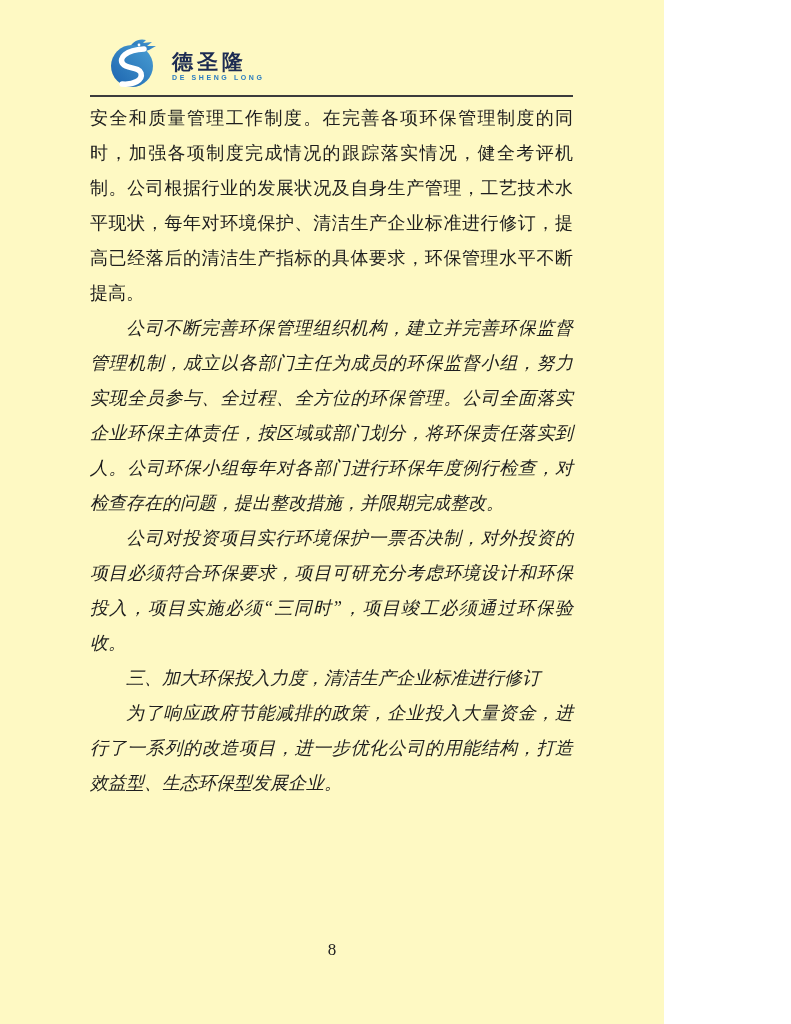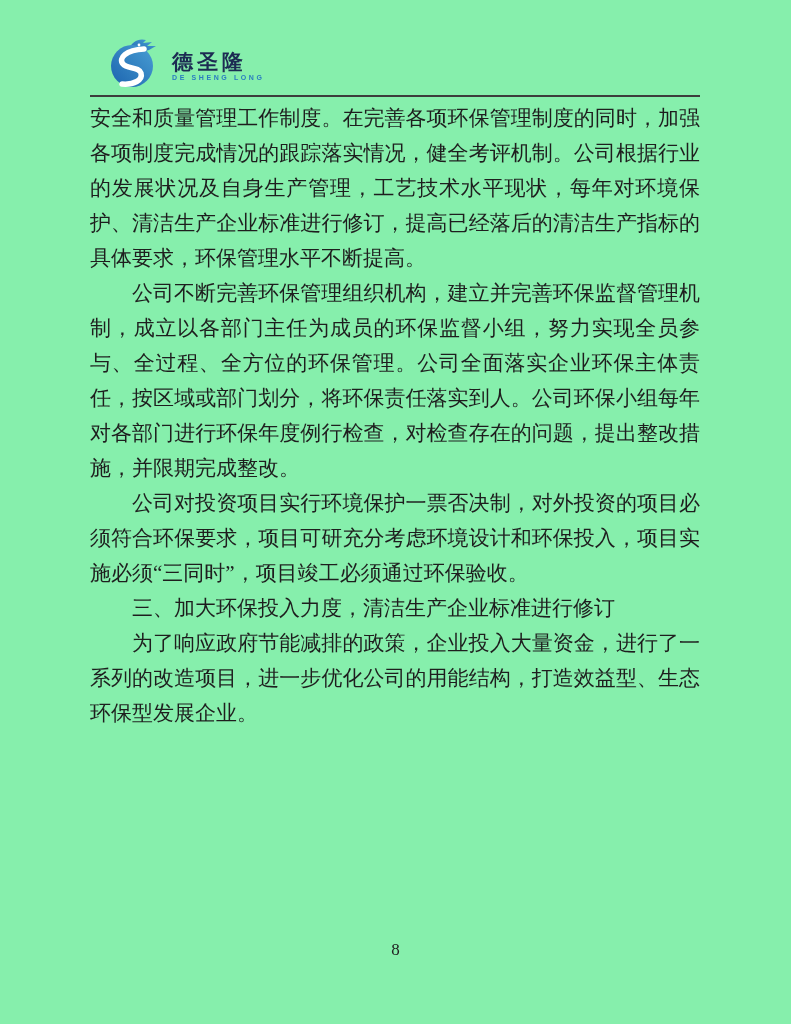--- a/index.html
+++ b/index.html
@@ -2,23 +2,23 @@
 <html><head>
 <meta charset="utf-8">
 <style>
   html, body {
     margin: 0;
     padding: 0;
     background: #ffffff;
   }
   .page {
     position: relative;
-    width: 791px;
+    width: 664px;
     height: 1024px;
-    background: #86efac;
+    background: #fef9c3;
     overflow: hidden;
     font-family: "Liberation Serif", "DejaVu Serif", serif;
   }
 
   
   .header {
     position: absolute;
     top: 0; left: 0; right: 0;
     height: 98px;
   }
@@ -75,27 +75,27 @@
 
   
   .doc-body {
     position: absolute;
     top: 101px;
     left: 90px;
     right: 91px;
   }
   .para {
     margin: 0;
-    font-size: 21px;
+    font-size: 18px;
     line-height: 35px;
     color: #1e1e1e;
     text-align: justify;
     text-justify: inter-ideograph;
   }
-  .para.indent { text-indent: 2em; }
+  .para.indent { text-indent: 2em; font-style: italic; }
 
   
   .footer {
     position: absolute;
     top: 940px;
     left: 0; right: 0;
     text-align: center;
   }
   .page-number {
     font-size: 17px;

